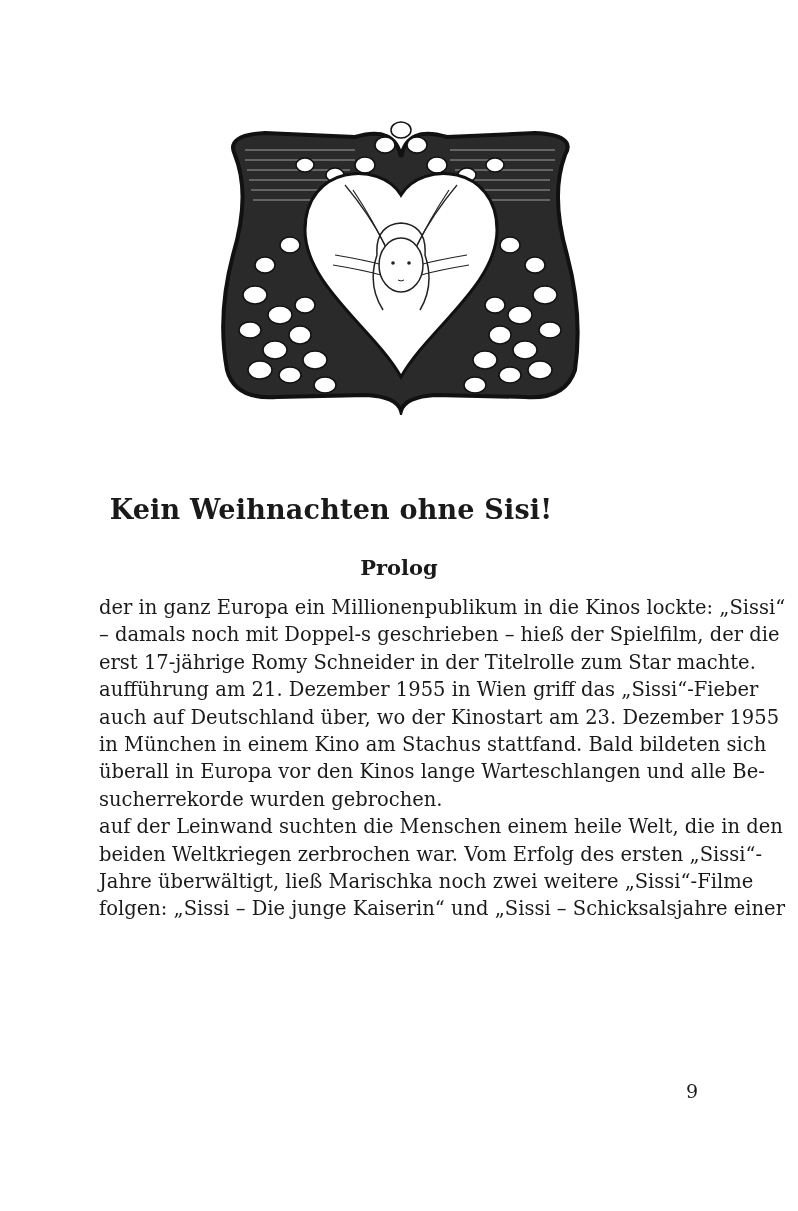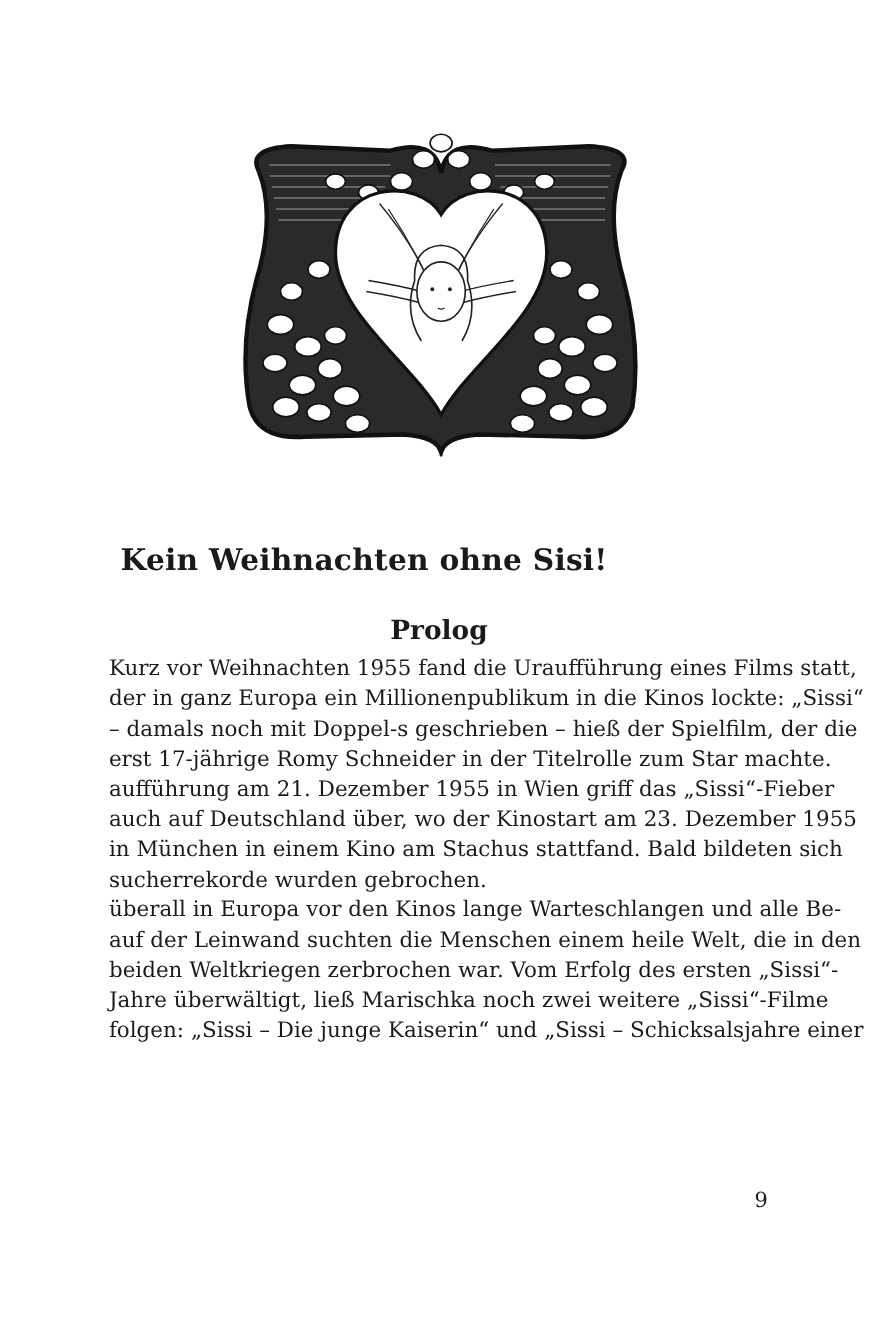--- a/index.html
+++ b/index.html
@@ -1,19 +1,19 @@
 <!DOCTYPE html>
 <html><head>
   <meta charset="utf-8">
   <style>
     html, body { margin: 0; padding: 0; background: #ffffff; }
     body { width: 798px; height: 1211px; position: relative; overflow: hidden; font-family: "DejaVu Serif", serif; color: #1a1a1a; }
     .vignette { position: absolute; left: 205px; top: 115px; width: 392px; height: 300px; }
     .title { position: absolute; left: 0; width: 662px; top: 476px; text-align: center; font-size: 27px; font-weight: bold; letter-spacing: 0.2px; }
-    .subtitle { position: absolute; left: 0; width: 798px; top: 538px; text-align: center; font-size: 24px; font-weight: bold; }
+    .subtitle { position: absolute; left: 0; width: 798px; top: 538px; text-align: center; font-size: 21px; font-weight: bold; }
     .body { position: absolute; left: 99px; top: 594px; width: 603px; font-size: 19.5px; line-height: 27.4px; }
     .line { white-space: nowrap; display: block; text-align: justify; text-align-last: justify; }
     .line.last { text-align-last: left; }
     .line.indent { padding-left: 20px; }
     .page-number { position: absolute; left: 686px; top: 1080px; font-size: 19px; }
   </style>
 </head>
 <body>
 
 <div class="vignette">
@@ -91,29 +91,28 @@
       <circle cx="204" cy="148" r="1.8" fill="#222"></circle>
     <path d="M193,165 Q196,167 199,165" stroke="#222" stroke-width="1" fill="none"></path>
   </svg>
 </div>
 
 <h1 class="title">Kein Weihnachten ohne Sisi!</h1>
 <h2 class="subtitle">Prolog</h2>
 
 <div class="body">
   <div>
-    <span class="line">Kurz vor Weihnachten 1955 fand die Uraufführung eines Films statt,</span>
     <span class="line">der in ganz Europa ein Millionenpublikum in die Kinos lockte: „Sissi“</span>
     <span class="line">– damals noch mit Doppel-s geschrieben – hieß der Spielfilm, der die</span>
     <span class="line">erst 17-jährige Romy Schneider in der Titelrolle zum Star machte.</span>
     <span class="line">aufführung am 21. Dezember 1955 in Wien griff das „Sissi“-Fieber</span>
     <span class="line">auch auf Deutschland über, wo der Kinostart am 23. Dezember 1955</span>
     <span class="line">in München in einem Kino am Stachus stattfand. Bald bildeten sich</span>
+    <span class="line">überall in Europa vor den Kinos lange Warteschlangen und alle Be-</span>
     <span class="line last">sucherrekorde wurden gebrochen.</span>
-    <span class="line">überall in Europa vor den Kinos lange Warteschlangen und alle Be-</span>
   </div>
   <div>
     <span class="line">auf der Leinwand suchten die Menschen einem heile Welt, die in den</span>
     <span class="line">beiden Weltkriegen zerbrochen war. Vom Erfolg des ersten „Sissi“-</span>
     <span class="line">Jahre überwältigt, ließ Marischka noch zwei weitere „Sissi“-Filme</span>
     <span class="line">folgen: „Sissi – Die junge Kaiserin“ und „Sissi – Schicksalsjahre einer</span>
   </div>
 </div>
 
 <div class="page-number">9</div>

